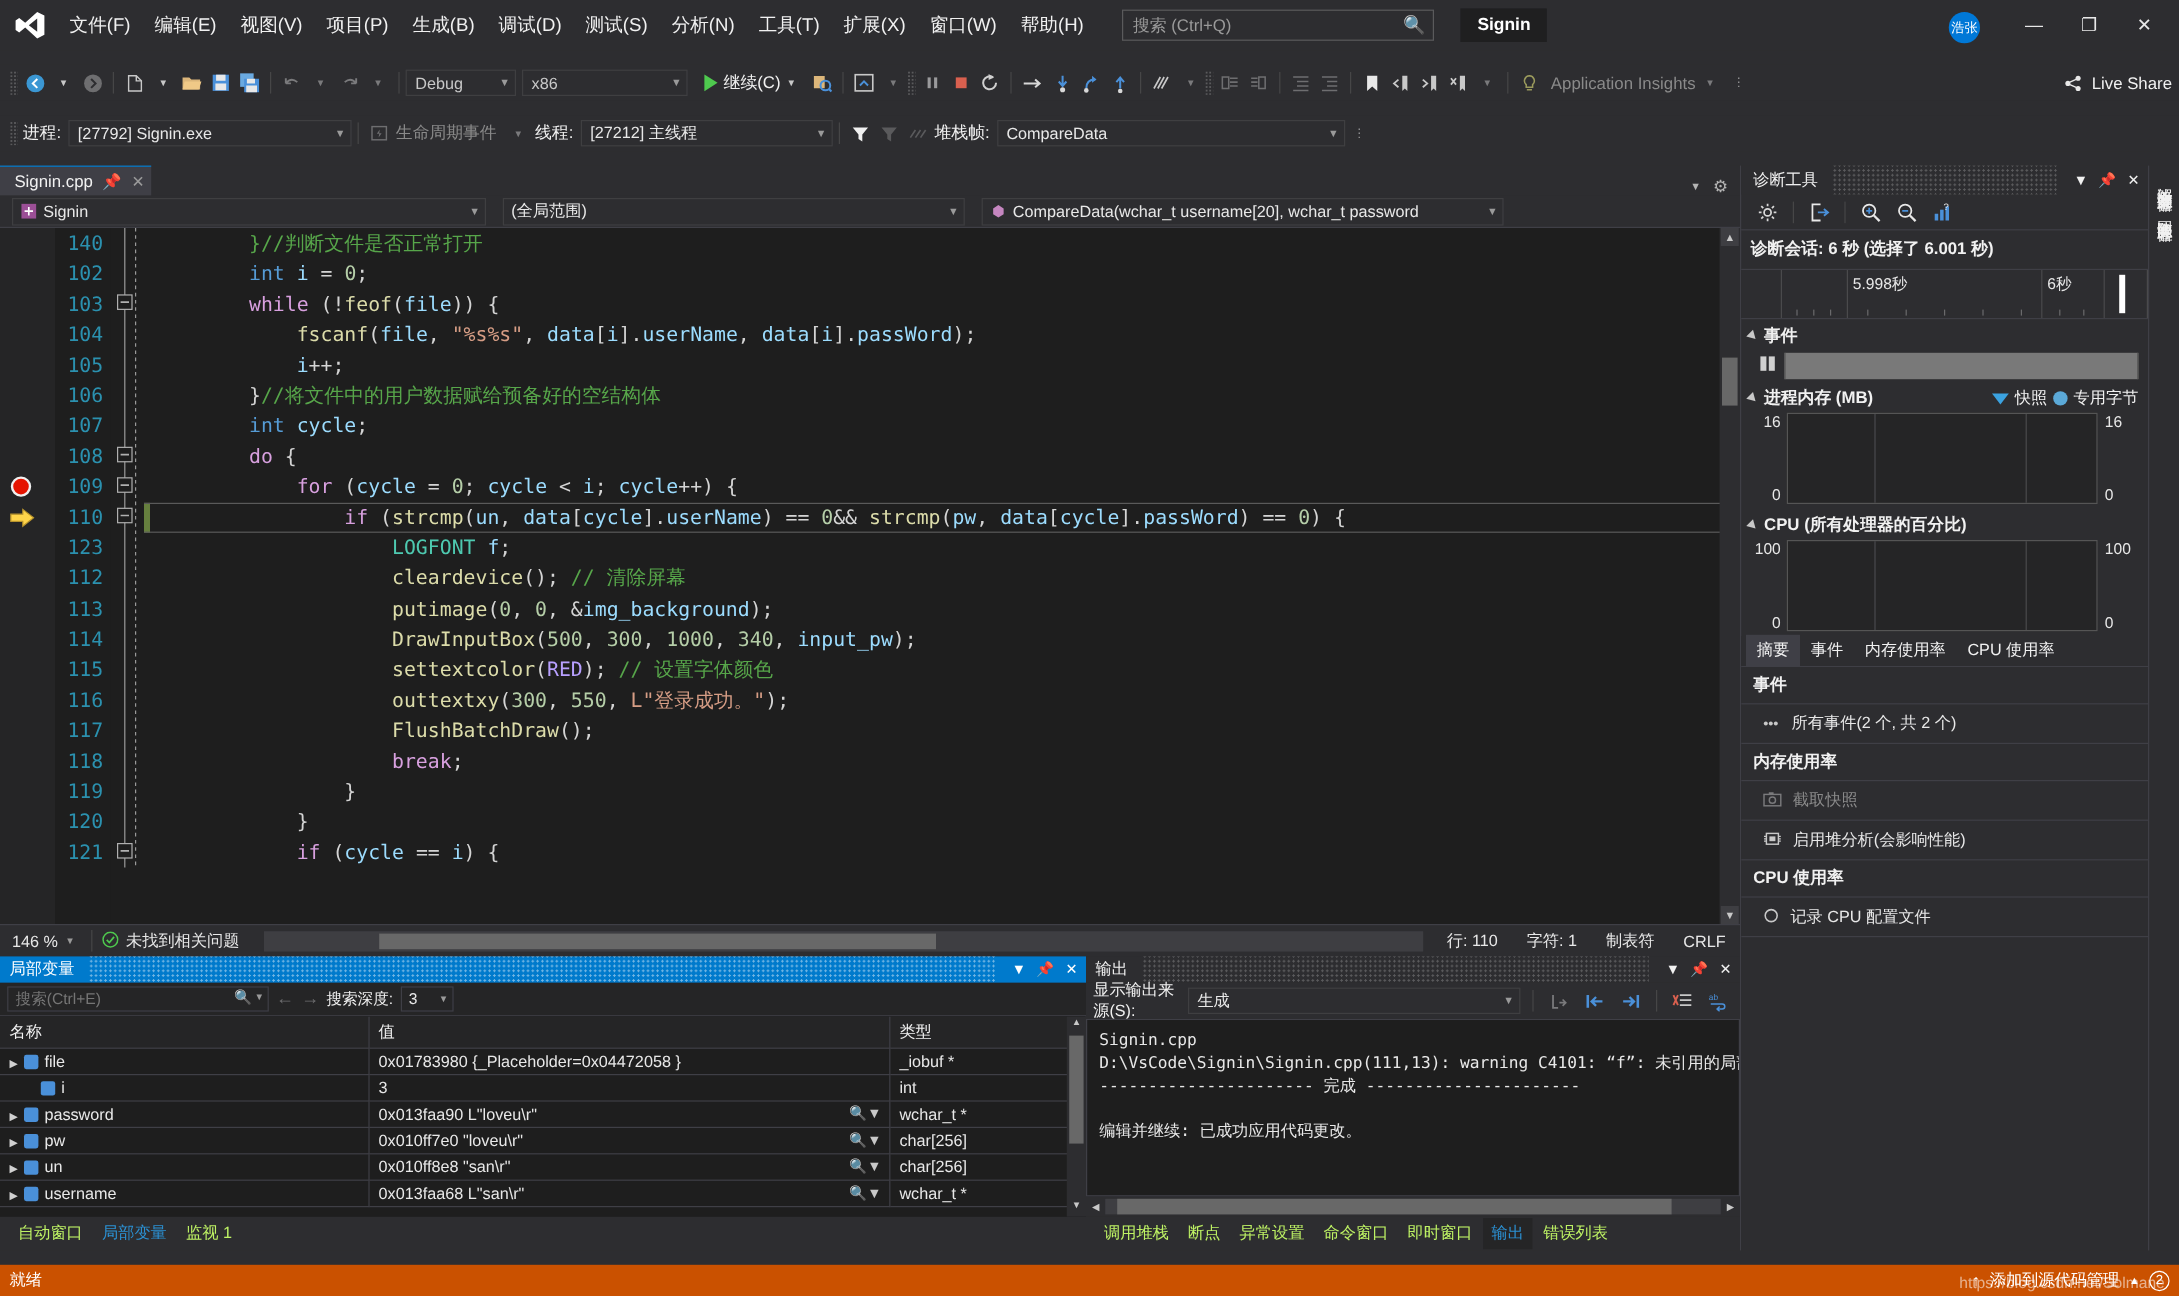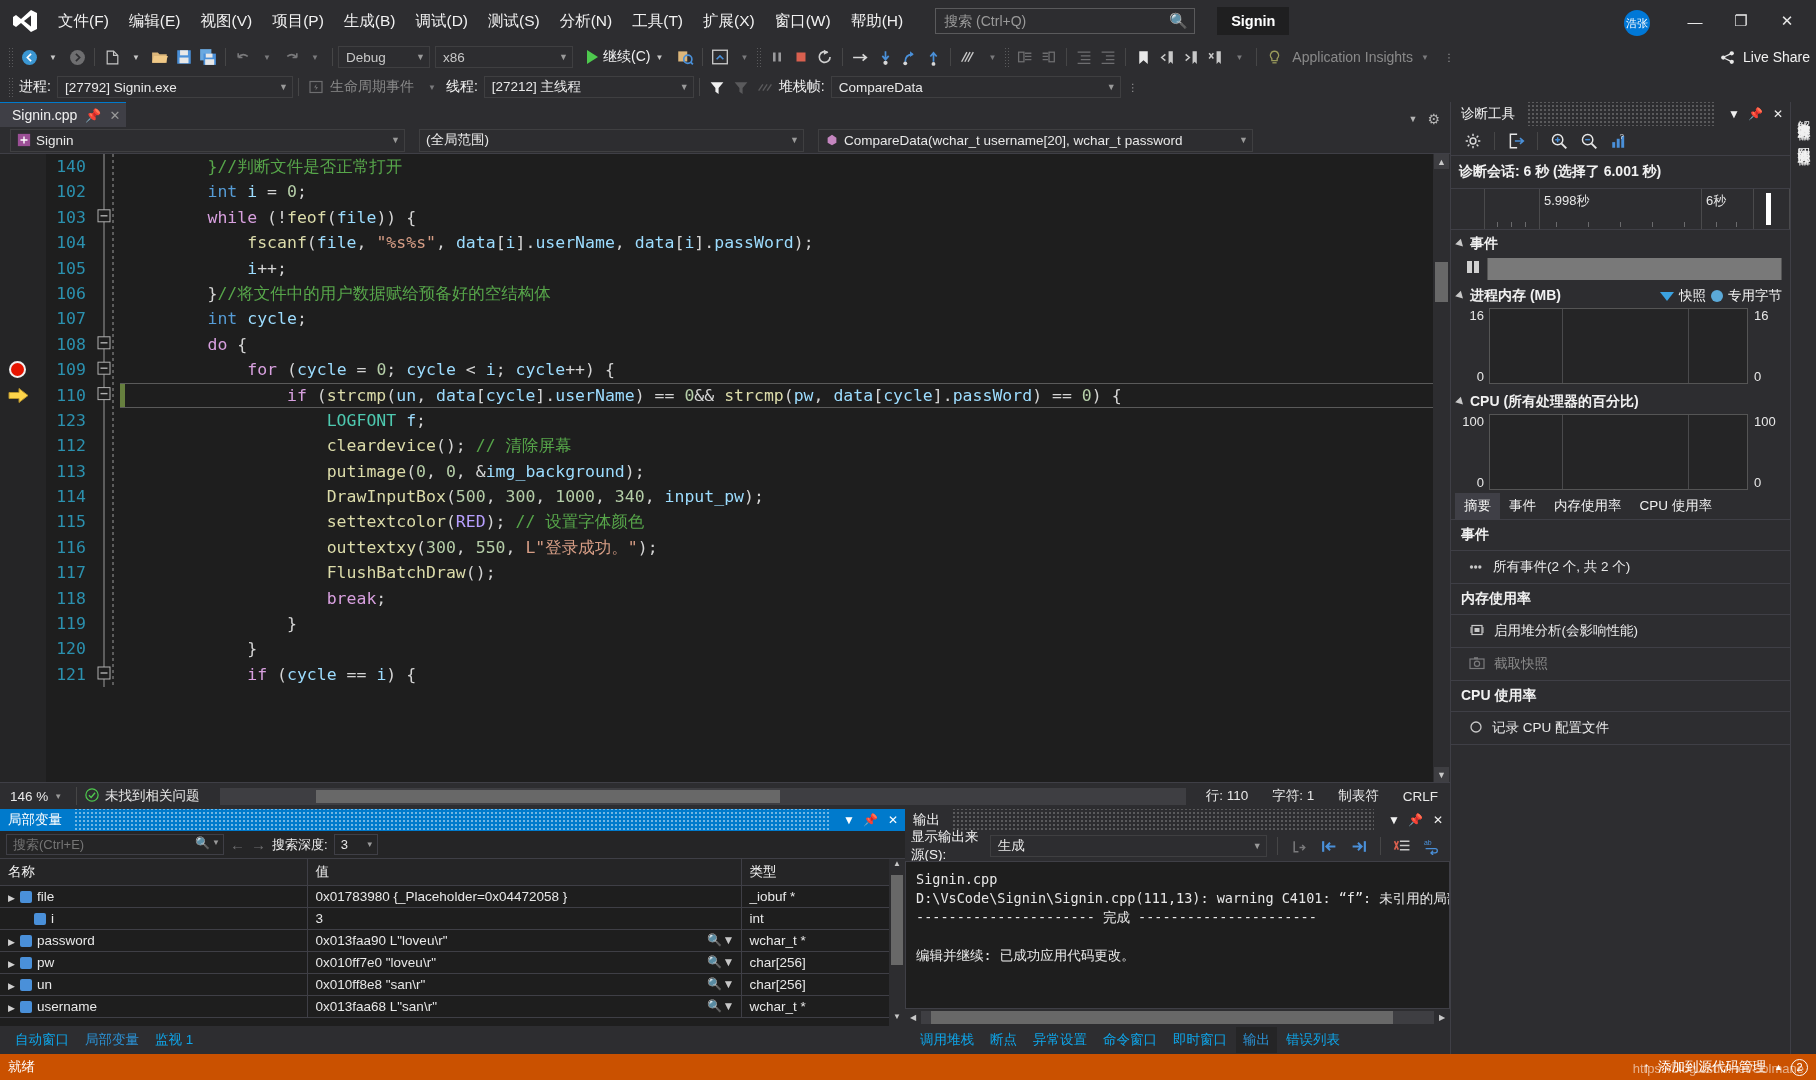--- a/index.html
+++ b/index.html
@@ -3,21 +3,21 @@
 <meta charset="utf-8">
 <style>
   * { box-sizing: border-box; margin: 0; padding: 0; }
   html, body {
     width: 1816px; height: 1080px;
     background: #2d2d30;
     font-family: "Liberation Sans", sans-serif;
     color: #f1f1f1;
     overflow: hidden;
   }
-  .app { position: relative; width: 1816px; height: 1080px; display: flex; flex-direction: column; }
+  .app { position: relative; width: 1816px; height: 1080px; display: flex; flex-direction: column; gap: 12px; }
 
   
   .titlebar {
     height: 42px; background: #2d2d30; display: flex; align-items: center;
     flex: 0 0 42px; padding-left: 8px;
   }
   .vs-logo { width: 34px; height: 34px; display:flex; align-items:center; justify-content:center; }
   .menubar { display: flex; align-items: center; margin-left: 6px; }
   .menu-item {
     padding: 5px 10px; font-size: 15.5px; color: #f1f1f1; white-space: nowrap; cursor: default;
@@ -165,21 +165,21 @@
     color:#e8e8e8; white-space:nowrap; overflow:hidden; text-overflow:ellipsis;
   }
   .expander { display:inline-block; width:10px; color:#d0d0d0; font-size:9px; }
   .varicon { display:inline-block; width:12px; height:12px; margin:0 5px -2px 2px;
              background:#4a90d9; border-radius:2px; }
   .magcell { position:relative; }
   .magic { position:absolute; right:6px; top:3px; color:#c8c8c8; font-size:12px; }
 
   .bottom-tabs { height:28px; flex:0 0 28px; display:flex; align-items:center; gap:2px;
                  background:#2d2d30; padding-left:8px; }
-  .btab { font-size:13.5px; color:#0ea5e9; padding:4px 7px; cursor:pointer; white-space:nowrap;}
+  .btab { font-size:13.5px; color:#bef264; padding:4px 7px; cursor:pointer; white-space:nowrap;}
   .btab.sel { color:#2b91d4; background:#252526; }
   .btab.sel2 { color:#2b91d4; }
 
   .out-toolbar { height:30px; flex:0 0 30px; background:#2d2d30; display:flex; align-items:center;
                  gap:6px; padding:0 6px; font-size:13.5px; }
   .out-src { width:385px; height:22px; background:#2d2d30; border:1px solid #3f3f41; color:#e8e8e8;
              font-size:13.5px; display:flex; align-items:center; padding:0 4px 0 7px;}
   .out-src .caret { margin-left:auto; font-size:9px; color:#9a9a9a; }
   .out-body { flex:1 1 auto; background:#1e1e1e; border:1px solid #3f3f46; position:relative;
               overflow:hidden; font-family:"DejaVu Sans Mono", monospace; font-size:13.5px;
@@ -1006,39 +1006,39 @@
           <span>
             <svg width="15" height="10" viewBox="0 0 18 10">
                 <circle cx="3" cy="5" r="2" fill="#c8c8c8"></circle>
                 <circle cx="8" cy="5" r="2" fill="#c8c8c8"></circle>
                 <circle cx="13" cy="5" r="2" fill="#c8c8c8"></circle>
               </svg>
           </span>
           <span>所有事件(2 个, 共 2 个)</span>
         </div>
         <div class="dl-head">内存使用率</div>
+        <div class="dl-row dim">
+          <span>
+            <svg width="16" height="14" viewBox="0 0 16 14">
+                <rect x="1" y="3" width="14" height="9.5" fill="none" stroke="#7a7a7c" stroke-width="1.2"></rect>
+                <circle cx="8" cy="7.8" r="2.6" fill="none" stroke="#7a7a7c" stroke-width="1.2"></circle>
+                <rect x="5" y="1.2" width="4" height="2" fill="#7a7a7c"></rect>
+              </svg>
+          </span>
+          <span>截取快照</span>
+        </div>
         <div class="dl-row">
           <span>
             <svg width="16" height="14" viewBox="0 0 16 14">
                 <rect x="3" y="2.5" width="10" height="9" fill="none" stroke="#c8c8c8" stroke-width="1.2"></rect>
                 <rect x="5.5" y="5" width="5" height="4" fill="#c8c8c8"></rect>
                 <path d="M1 5 h2 M1 7 h2 M1 9 h2 M13 5 h2 M13 7 h2 M13 9 h2" stroke="#c8c8c8" stroke-width="1"></path>
               </svg>
           </span>
           <span>启用堆分析(会影响性能)</span>
-        </div>
-        <div class="dl-row dim">
-          <span>
-            <svg width="16" height="14" viewBox="0 0 16 14">
-                <rect x="1" y="3" width="14" height="9.5" fill="none" stroke="#7a7a7c" stroke-width="1.2"></rect>
-                <circle cx="8" cy="7.8" r="2.6" fill="none" stroke="#7a7a7c" stroke-width="1.2"></circle>
-                <rect x="5" y="1.2" width="4" height="2" fill="#7a7a7c"></rect>
-              </svg>
-          </span>
-          <span>截取快照</span>
         </div>
         <div class="dl-head">CPU 使用率</div>
         <div class="dl-row">
           <span>
             <svg width="14" height="14" viewBox="0 0 14 14">
                 <circle cx="7" cy="7" r="5" fill="none" stroke="#c8c8c8" stroke-width="1.3"></circle>
               </svg>
           </span>
           <span>记录 CPU 配置文件</span>
         </div>

